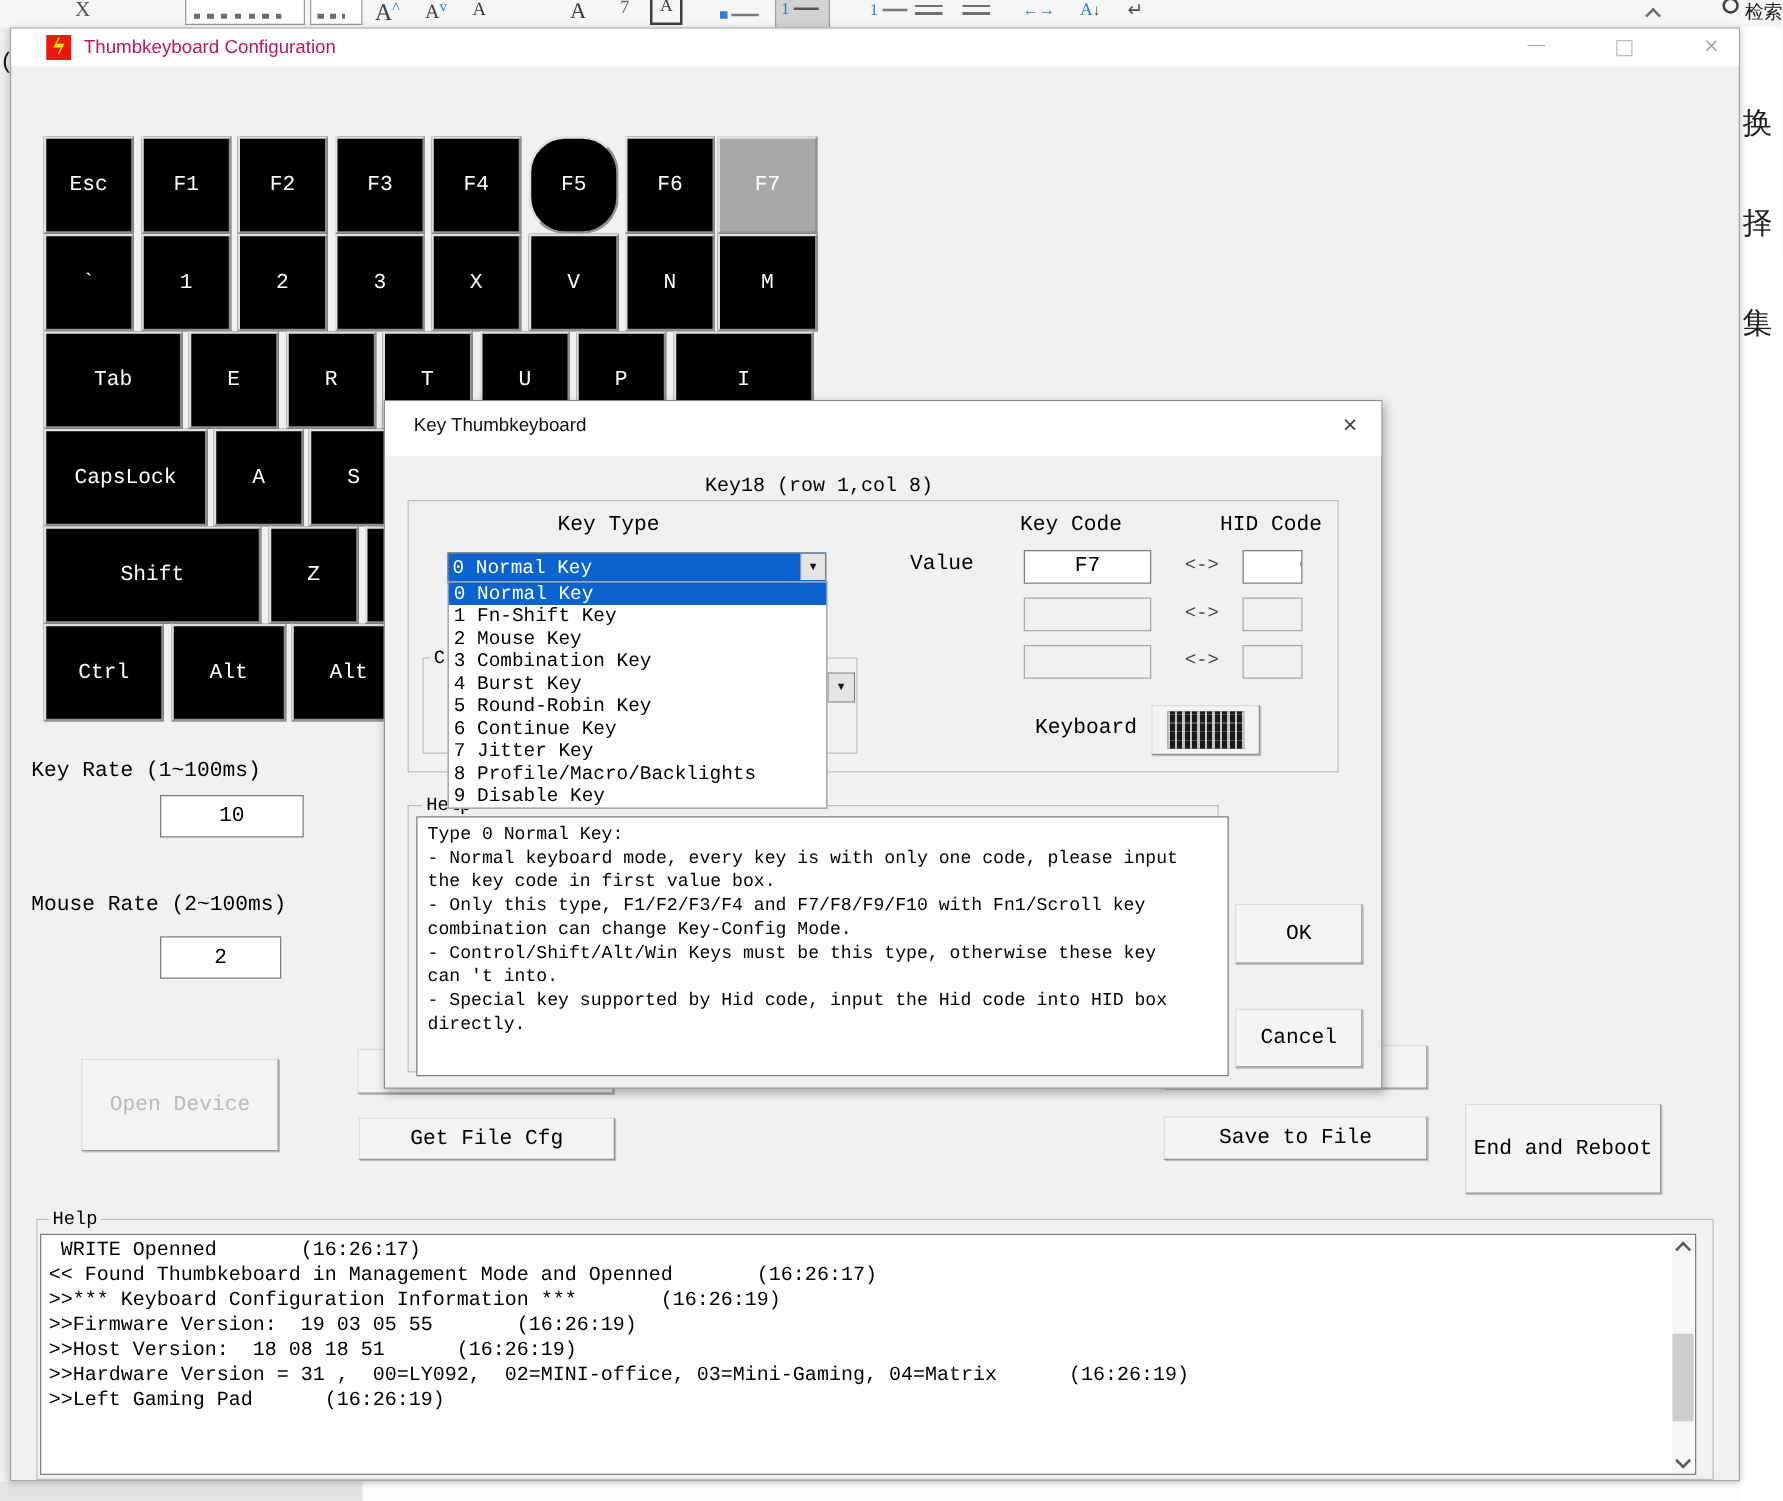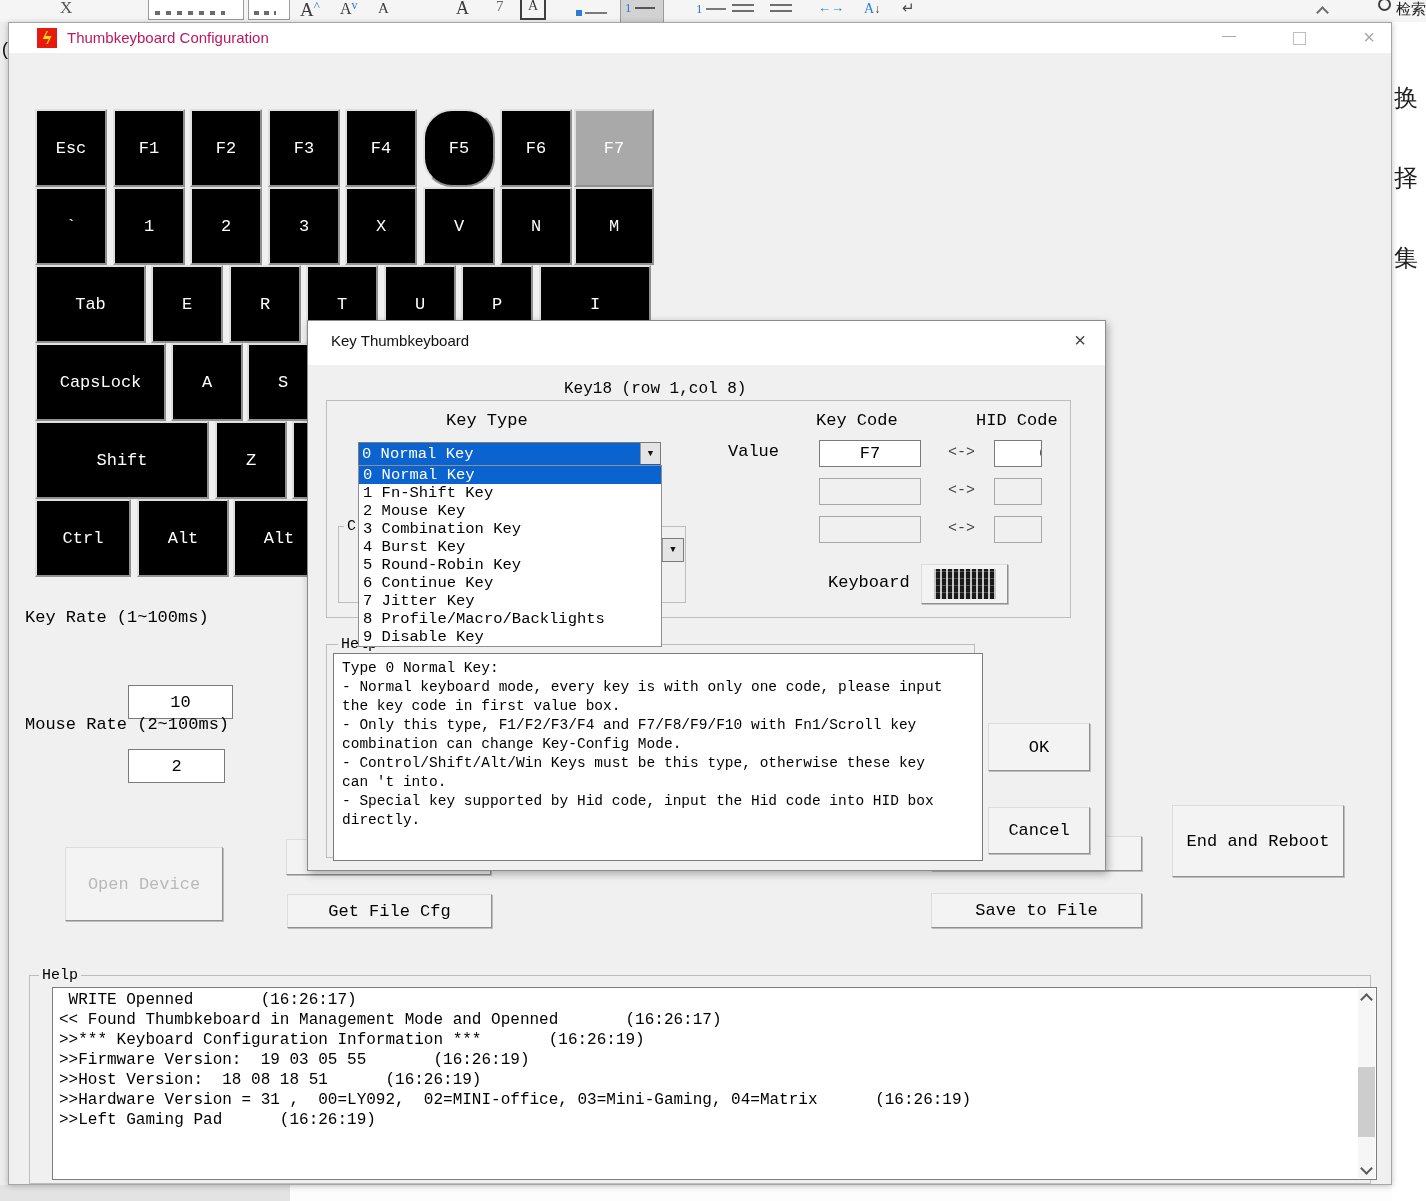--- a/index.html
+++ b/index.html
@@ -38,21 +38,21 @@
        font-size:17px;color:#000;box-sizing:border-box;}
   .btn.disabled{color:#b9b9b9;}
   .tinput{position:absolute;background:#fff;border:1px solid #7b7b7b;font-family:"Liberation Mono",monospace;
        font-size:17px;text-align:center;box-sizing:border-box;padding:0;}
   .tinput.off{background:#f0f0f0;border-color:#a8a8a8;}
   .lbl{position:absolute;font-size:17px;color:#000;white-space:pre;}
   .grp{position:absolute;border:1px solid #bdbdbd;}
   .grplbl{position:absolute;background:#f0f0f0;padding:0 3px;font-size:15px;color:#000;}
 
   
-  #log-area{position:absolute;background:#fff;border:1px solid #7d7d7d;overflow:hidden;margin-left:20px;}
+  #log-area{position:absolute;background:#fff;border:1px solid #7d7d7d;overflow:hidden;}
   .logline{white-space:pre;font-size:16px;line-height:20px;color:#000;}
   #log-scroll{position:absolute;top:1px;right:1px;bottom:1px;width:17px;background:#f6f6f6;}
   .sb-btn{position:absolute;left:0;width:17px;height:17px;background:#f6f6f6;}
   .chev{position:absolute;left:4px;width:7px;height:7px;border:solid #5a5a5a;border-width:2px 2px 0 0;}
   .chev.up{top:6px;transform:rotate(-45deg);}
   .chev.down{top:3px;transform:rotate(135deg);}
   #sb-thumb{position:absolute;left:0;top:78px;width:17px;height:70px;background:#cdcdcd;}
 
   
   #dialog{left:307px;top:320px;width:799px;height:551px;background:#f0f0f0;border:1px solid #8a8a8a;
@@ -165,30 +165,30 @@
 
     <div class="key" style="left:26px;top:398px;width:170px;height:74px;">Shift</div>
     <div class="key" style="left:206px;top:398px;width:68px;height:74px;">Z</div>
     <div class="key" style="left:283px;top:398px;width:68px;height:74px;"></div>
 
     <div class="key" style="left:26px;top:476px;width:92px;height:74px;">Ctrl</div>
     <div class="key" style="left:128px;top:476px;width:88px;height:74px;">Alt</div>
     <div class="key" style="left:224px;top:476px;width:88px;height:74px;">Alt</div>
 
     <div class="lbl" style="left:16px;top:585px;">Key Rate (1~100ms)</div>
-    <input class="tinput" style="left: 119px; top: 662px; width: 105px; height: 34px;" value="10">
+    <input class="tinput" style="left: 119px; top: 613px; width: 115px; height: 34px;" value="10">
     <div class="lbl" style="left:16px;top:692px;">Mouse Rate (2~100ms)</div>
     <input class="tinput" style="left: 119px; top: 726px; width: 97px; height: 34px;" value="2">
 
     <div class="btn disabled" style="left:56px;top:824px;width:158px;height:74px;">Open Device</div>
     <div class="btn" style="left:277px;top:816px;width:205px;height:36px;"></div>
     <div class="btn" style="left:278px;top:871px;width:205px;height:34px;">Get File Cfg</div>
     <div class="btn" style="left:922px;top:813px;width:211px;height:35px;"></div>
     <div class="btn" style="left:922px;top:870px;width:211px;height:35px;">Save to File</div>
-    <div class="btn" style="left:1163px;top:782px;width:172px;height:72px;">End and Reboot</div>
+    <div class="btn" style="left:1163px;top:860px;width:157px;height:72px;">End and Reboot</div>
 
     <div class="grp" style="left:20px;top:952px;width:1340px;height:207px;"></div>
     <div class="grplbl" style="left:30px;top:944px;">Help</div>
     <div id="log-area" style="left:23px;top:964px;width:1323px;height:191px;">
       <div style="padding:2px 6px;">
         <div class="logline"> WRITE Openned       (16:26:17)</div>
         <div class="logline">&lt;&lt; Found Thumbkeboard in Management Mode and Openned       (16:26:17)</div>
         <div class="logline">&gt;&gt;*** Keyboard Configuration Information ***       (16:26:19)</div>
         <div class="logline">&gt;&gt;Firmware Version:  19 03 05 55       (16:26:19)</div>
         <div class="logline">&gt;&gt;Host Version:  18 08 18 51      (16:26:19)</div>

